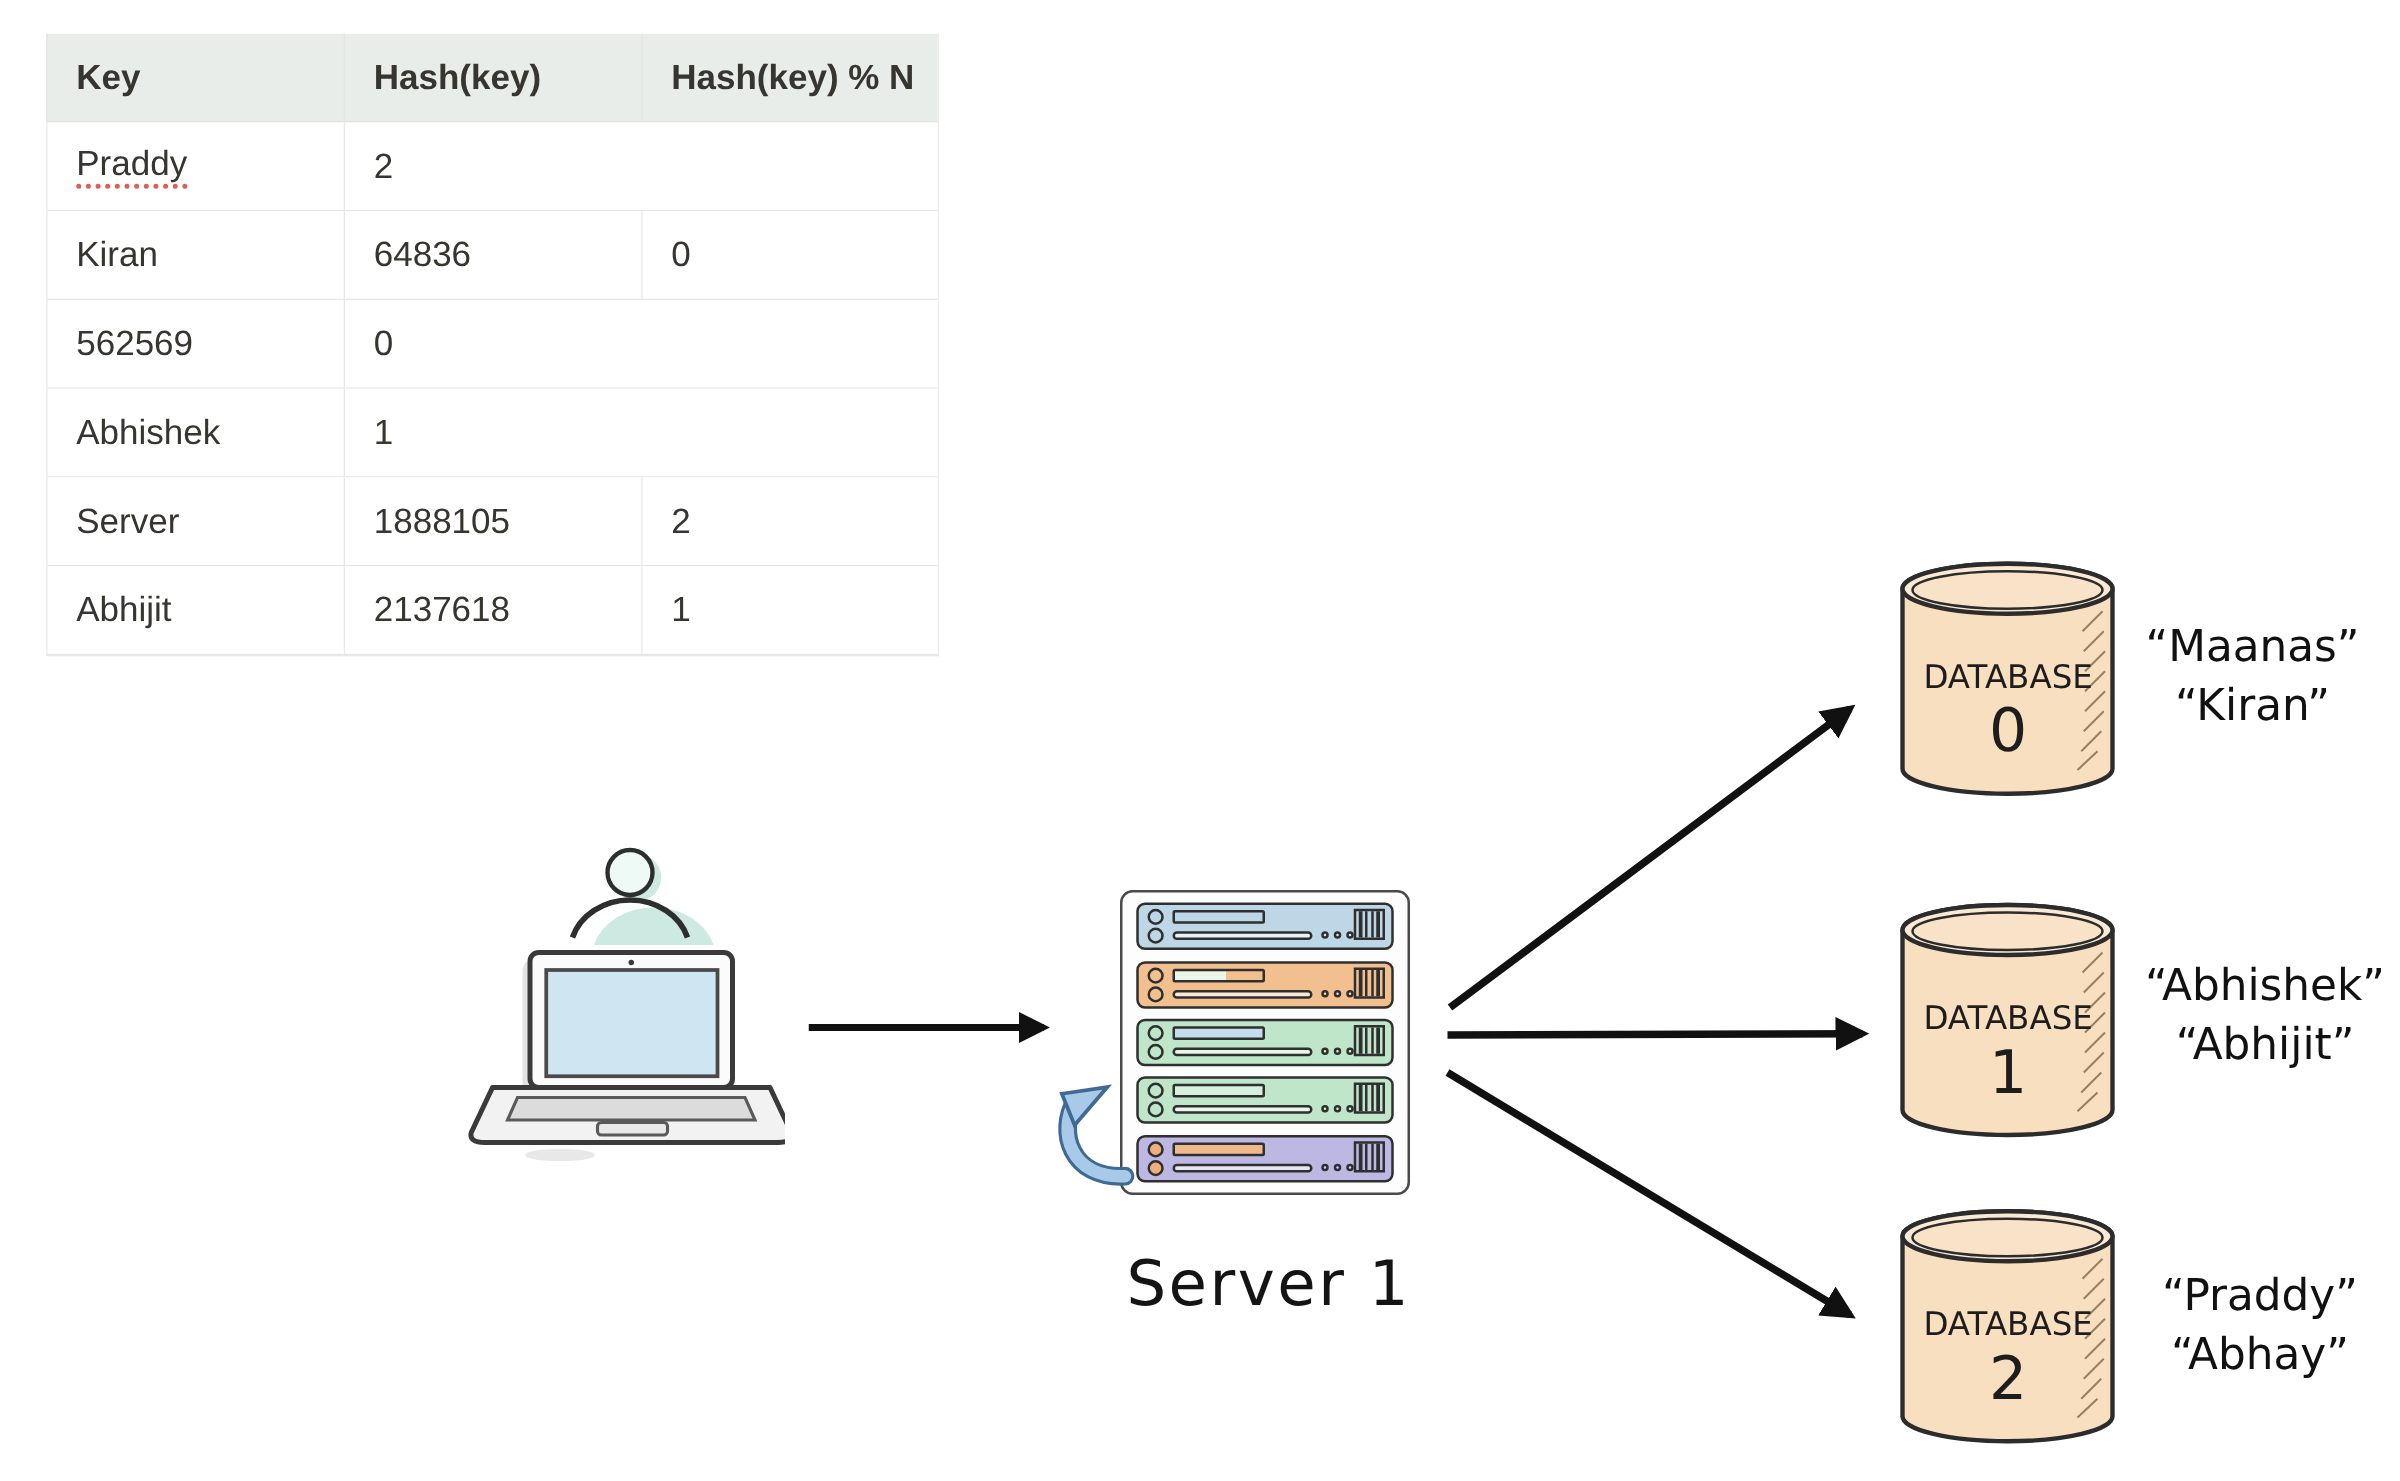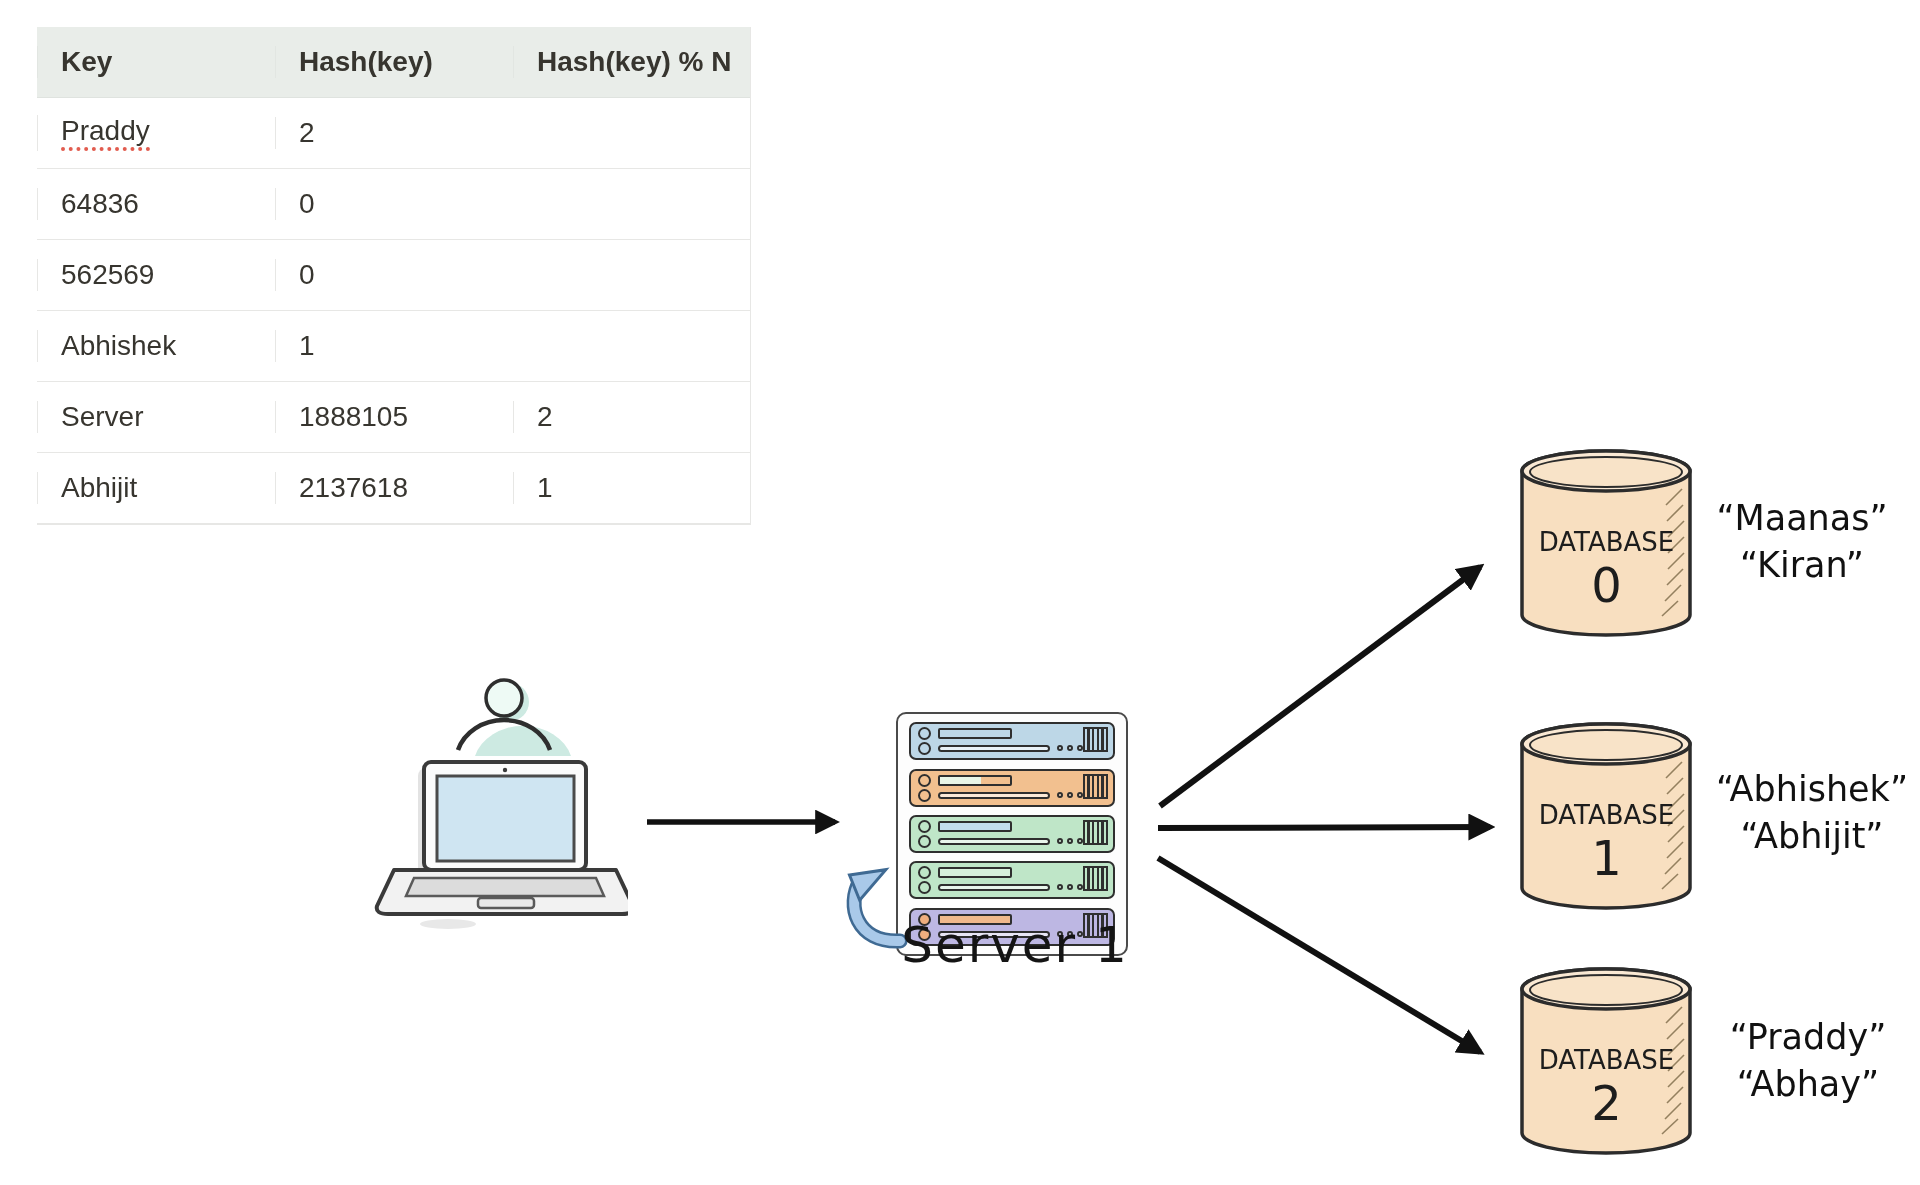--- a/index.html
+++ b/index.html
@@ -7,21 +7,21 @@
     width:1920px;height:1185px;position:relative;background:#ffffff;
     font-family:"Liberation Sans", sans-serif;color:#37352f;overflow:hidden;
   }
 
   
   .hash-table{
     position:absolute;left:37px;top:27px;width:713px;
     border:1px solid #e7e7e5;border-top:none;border-left:none;
     font-size:28px;
   }
-  .trow{display:flex;height:70px;border-bottom:1px solid #e7e7e5;background:#fff;align-items:center;}
+  .trow{display:flex;height:70px;border-bottom:1px solid #e7e7e5;background:#fff;}
   .trow:last-child{border-bottom:1px solid #e7e7e5;}
   .thead{background:#e9ede9;font-weight:600;border-bottom:1px solid #dfe3df;}
   .tcell{
     box-sizing:border-box;display:flex;align-items:center;
     padding-left:23px;border-left:1px solid #e7e7e5;border-right:none;
   }
   .thead .tcell{border-left:1px solid #e2e6e2;}
   .col-key{width:238px;}
   .col-hash{width:238px;}
   .col-mod{width:237px;}
@@ -58,21 +58,21 @@
   .u5 .slot{background:#f0b98c;}
   .bar{position:absolute;left:27px;top:21px;width:112px;height:7px;border:2px solid #2f2f2f;border-radius:5px;background:rgba(255,255,255,.65);box-sizing:border-box;}
   .dots{position:absolute;left:146px;top:21px;display:flex;gap:4px;}
   .dots i{width:6px;height:6px;border:2px solid #2f2f2f;border-radius:50%;background:rgba(255,255,255,.4);box-sizing:border-box;}
   .grill{position:absolute;right:5px;top:3px;width:25px;height:25px;border:2.5px solid #2f2f2f;display:flex;justify-content:space-evenly;box-sizing:border-box;}
   .grill i{width:2.5px;height:100%;background:#2f2f2f;}
 
   .refresh{position:absolute;left:838px;top:845px;width:80px;height:105px;}
 
   .server-label{
-    position:absolute;left:865px;top:916px;width:300px;text-align:center;
+    position:absolute;left:865px;top:998px;width:300px;text-align:center;
     font-family:"DejaVu Sans", sans-serif;font-size:50px;font-weight:500;color:#141414;
     letter-spacing:2px;
   }
 
   
   .db{position:absolute;width:185px;height:205px;}
   .db svg{width:100%;height:100%;}
   .db0{left:1514px;top:443px;}
   .db1{left:1514px;top:716px;}
   .db2{left:1514px;top:961px;}
@@ -103,20 +103,21 @@
     <div class="tcell col-hash">Hash(key)</div>
     <div class="tcell col-mod">Hash(key) % N</div>
   </div>
   <div class="trow">
     <div class="tcell col-key">
         <span class="misspelled">Praddy</span>
       </div>
     <div class="tcell col-mod">2</div>
   </div>
   <div class="trow">
+    <div class="tcell col-key">Kiran</div>
     <div class="tcell col-hash">64836</div>
     <div class="tcell col-mod">0</div>
   </div>
   <div class="trow">
     <div class="tcell col-hash">562569</div>
     <div class="tcell col-mod">0</div>
   </div>
   <div class="trow">
     <div class="tcell col-key">Abhishek</div>
     <div class="tcell col-mod">1</div>

